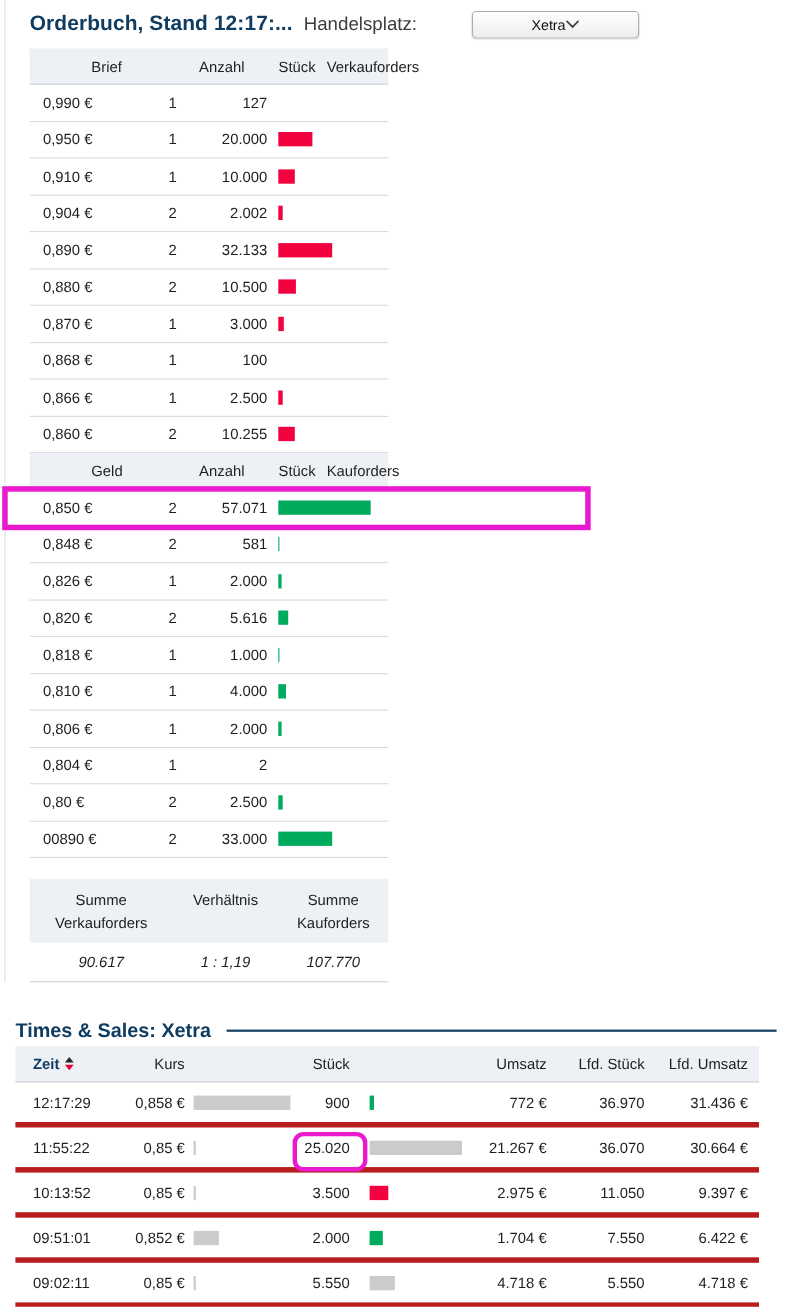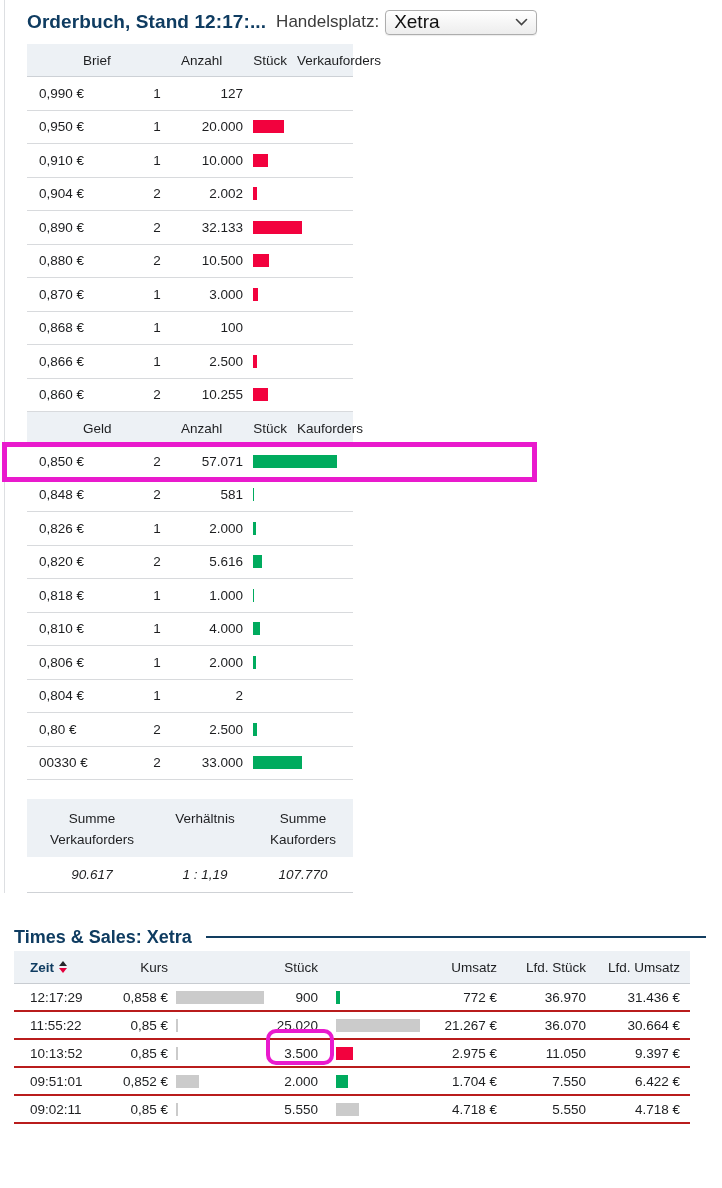--- a/index.html
+++ b/index.html
@@ -11,23 +11,24 @@
   }
   
   .ob-panel { position:relative; margin-left:4px; border-left:1px solid #dddfe2; padding:6px 0 0 22px; width:694px; }
   .ob-head { display:flex; align-items:center; height:32px; }
   .ob-title { font-size:19px; font-weight:bold; color:#0f3c61; letter-spacing:.1px; }
   .venue { display:flex; align-items:center; margin-left:10px; }
   .venue-label { font-size:17px; color:#3c3c3c; margin-right:6px; }
   .select-box {
     width:152px; height:25px; border:1px solid #adadad; border-radius:4px;
     background:linear-gradient(#ffffff,#ededed);
-    display:flex; align-items:center; justify-content:space-between;
-    padding:0 8px; font-size:19px; color:#111; cursor:pointer;
+    display:flex; align-items:center; justify-content:center;
+    padding:0 8px; font-size:13px; color:#111; cursor:pointer;
     box-shadow:0 1px 1px rgba(0,0,0,.08);
+    margin-left:44px;
   }
   .ob-table { width:326px; margin-top:6px; }
   .ob-row { display:grid; grid-template-columns:110px 40px 66px 1fr; align-items:center;
             height:33.5px; border-bottom:1px solid #d8dadd; }
   .ob-row.hdr { background:#edf1f5; border-bottom:1px solid #cdd1d6; height:33px;padding-left:44px; }
   .c-price { padding-left:12px; text-align:left; }
   .c-count { text-align:center; }
   .c-size  { text-align:right; }
   .c-bar   { padding-left:10px; display:flex; align-items:center; }
   .bar { height:13px; }
@@ -42,21 +43,21 @@
   .sum-vals { display:grid; grid-template-columns:130px 96px 100px; height:36px;
               align-items:center; border-bottom:1px solid #cfd2d6;font-style:italic; }
   .sum-vals div { text-align:center; }
   
   .ts-section { margin:30px 16px 0 14px; }
   .ts-titlerow { display:flex; align-items:center; height:28px; }
   .ts-title { font-size:18px; font-weight:bold; color:#0f3c61; white-space:nowrap; }
   .ts-rule { flex:1; height:2px; background:#123d60; margin-left:14px; }
   .ts-table { width:676px; }
   .ts-row { display:grid; grid-template-columns:100px 54px 96px 54px 102px 77px 89px 94px;
-            align-items:center; height:28px; border-bottom:2px solid #b91c1c; }
+            align-items:center; height:41px; border-bottom:5px solid #b91c1c; }
   .ts-row.hdr { background:#edf1f5; height:33px; border-bottom:1px solid #c8ccd1; }
   .t-time { padding-left:16px; }
   .t-kurs, .t-stk, .t-ums, .t-lstk, .t-lums { text-align:right; }
   .t-kbar { padding-left:8px; display:flex; align-items:center; }
   .t-sbar { padding-left:18px; display:flex; align-items:center; }
   .ts-row .bar.gray { background:#cbcbcb; }
   .ts-row .bar.green { background:#00ab5e; }
   .ts-row .bar.red { background:#f2023e; }
   .zeit-hdr { color:#0f3c61; font-weight:bold; display:flex; align-items:center; }
   .sort-icon { display:inline-flex; flex-direction:column; margin-left:5px; line-height:0; }
@@ -266,21 +267,21 @@
         <div class="ob-row">
           <div class="c-price">0,80 €</div>
           <div class="c-count">2</div>
           <div class="c-size">2.500</div>
           <div class="c-bar">
             <span class="bar" style="width: 4px;"></span>
           </div>
         </div>
 
         <div class="ob-row">
-          <div class="c-price">00330 €</div>
+          <div class="c-price">00890 €</div>
           <div class="c-count">2</div>
           <div class="c-size">33.000</div>
           <div class="c-bar">
             <span class="bar" style="width: 49px;"></span>
           </div>
         </div>
       </div>
   </div>
 
   <div class="sum-table">

